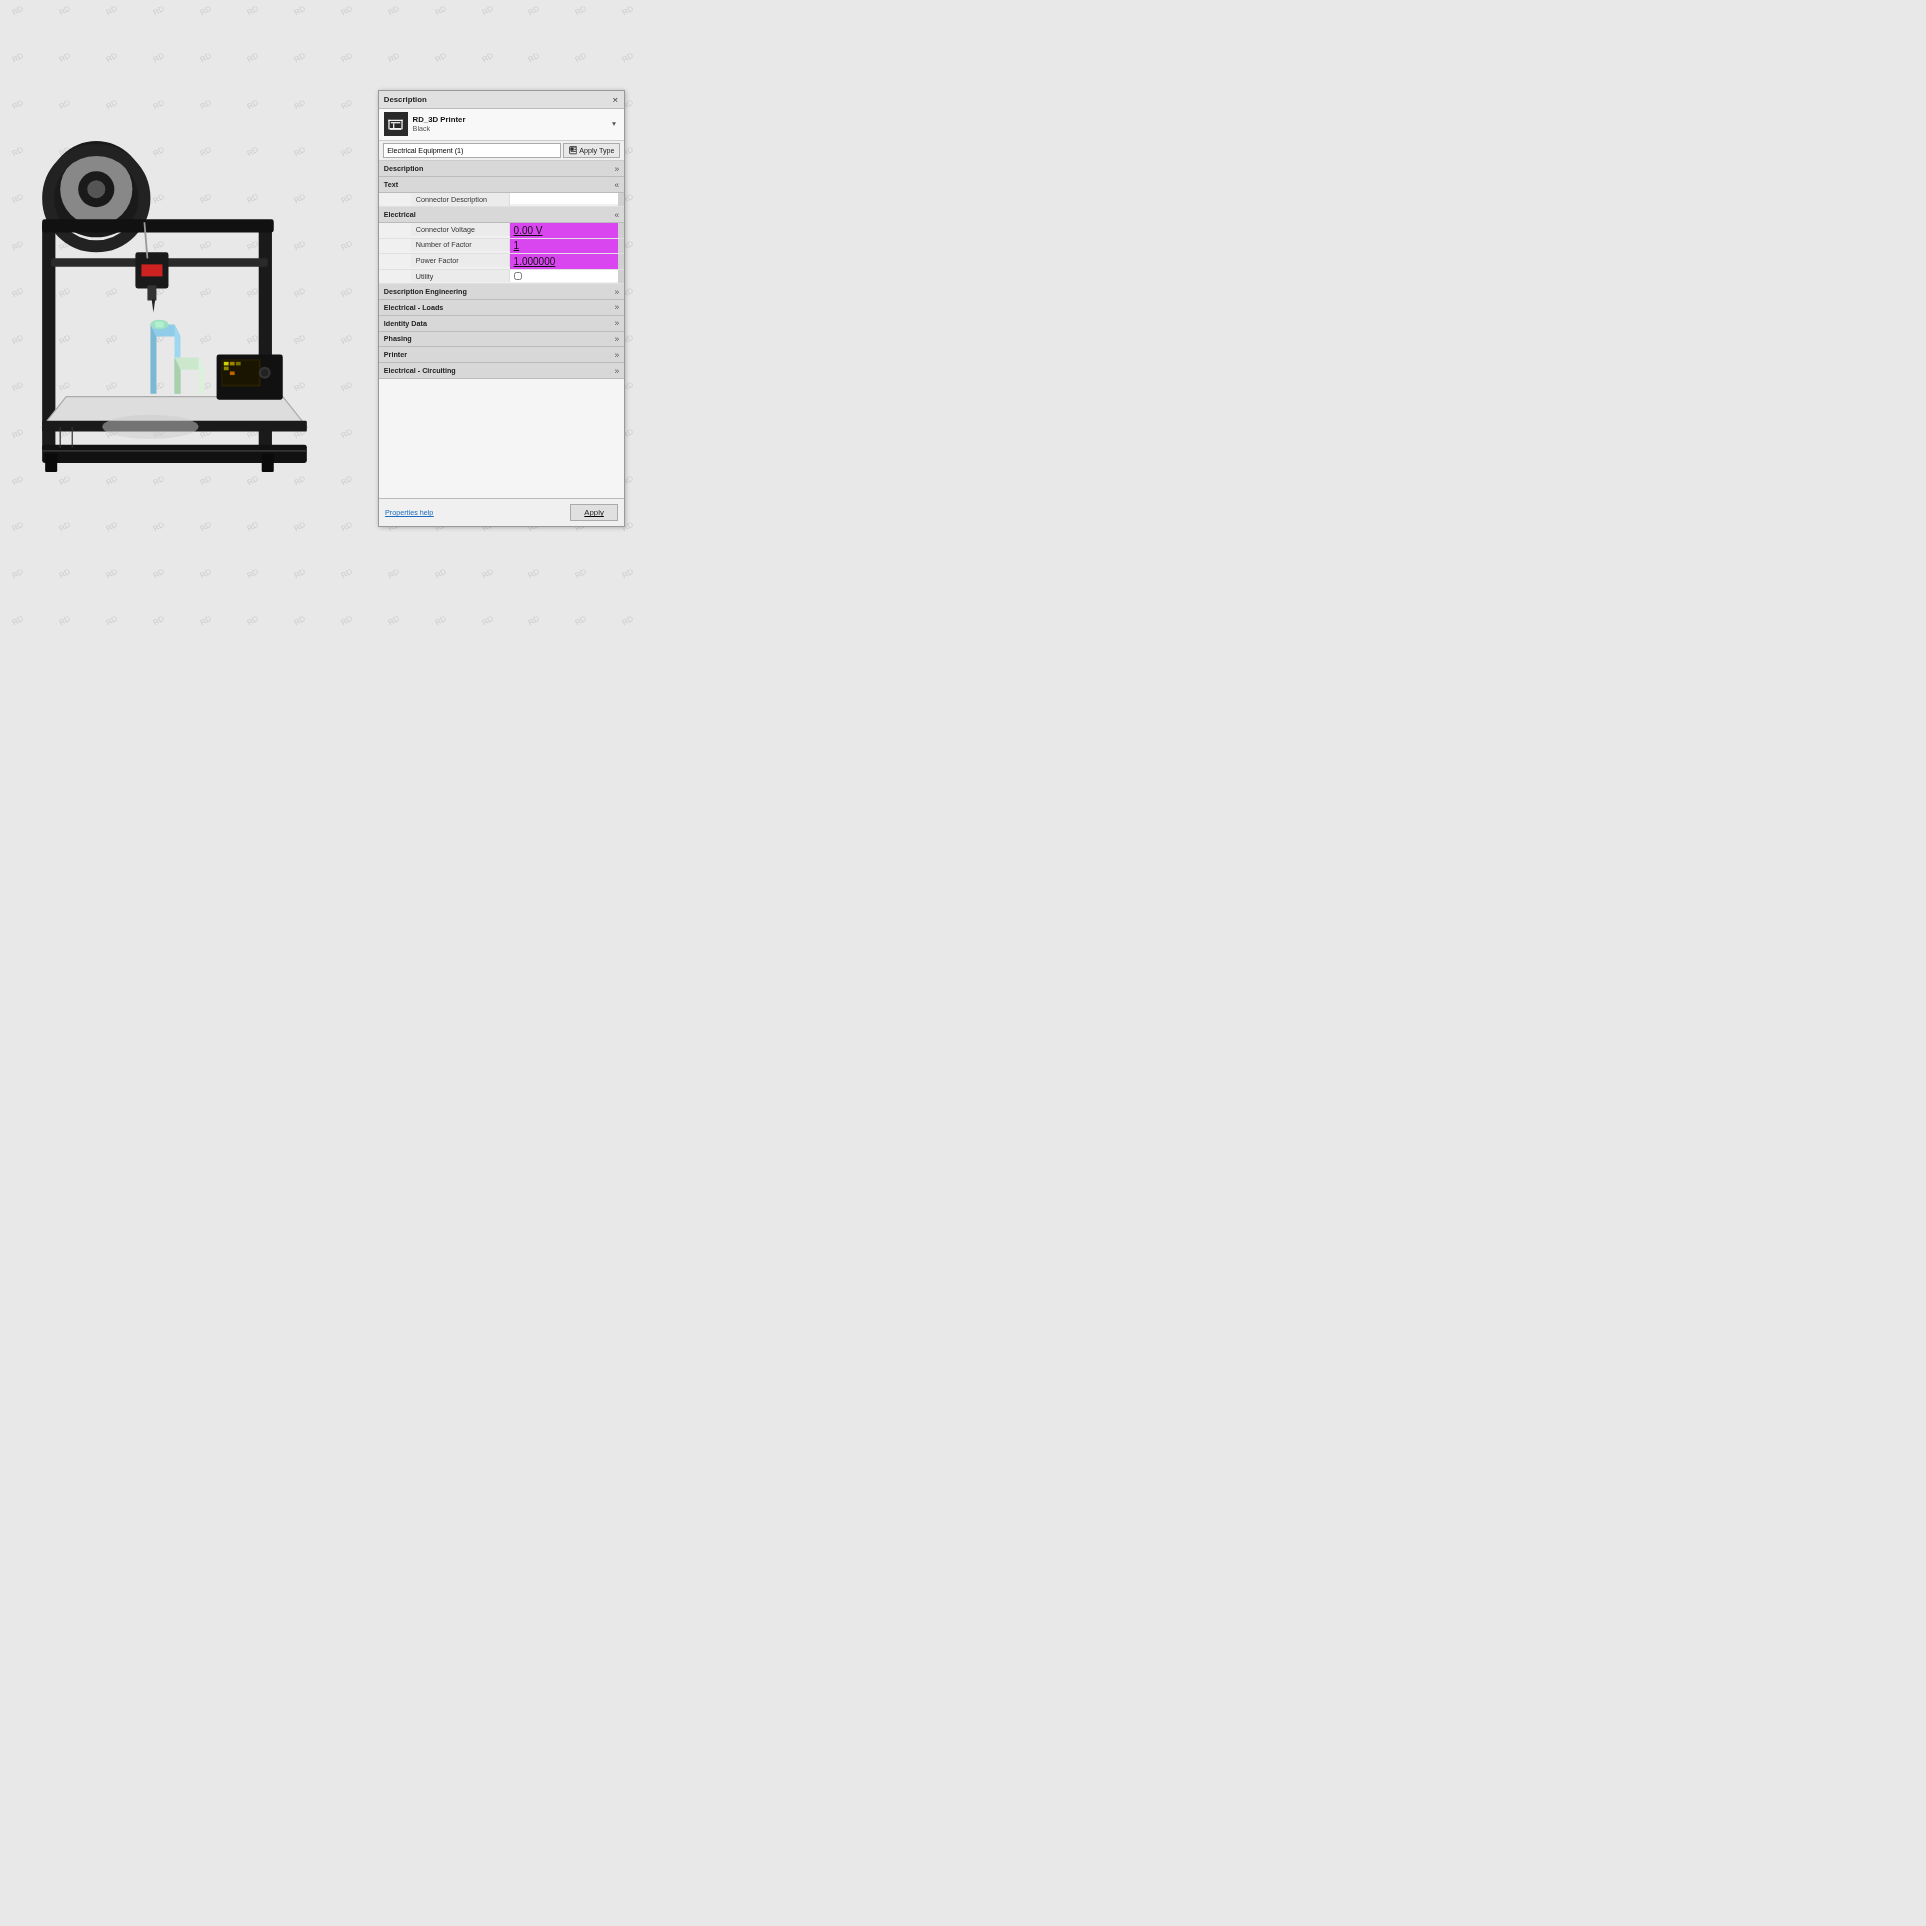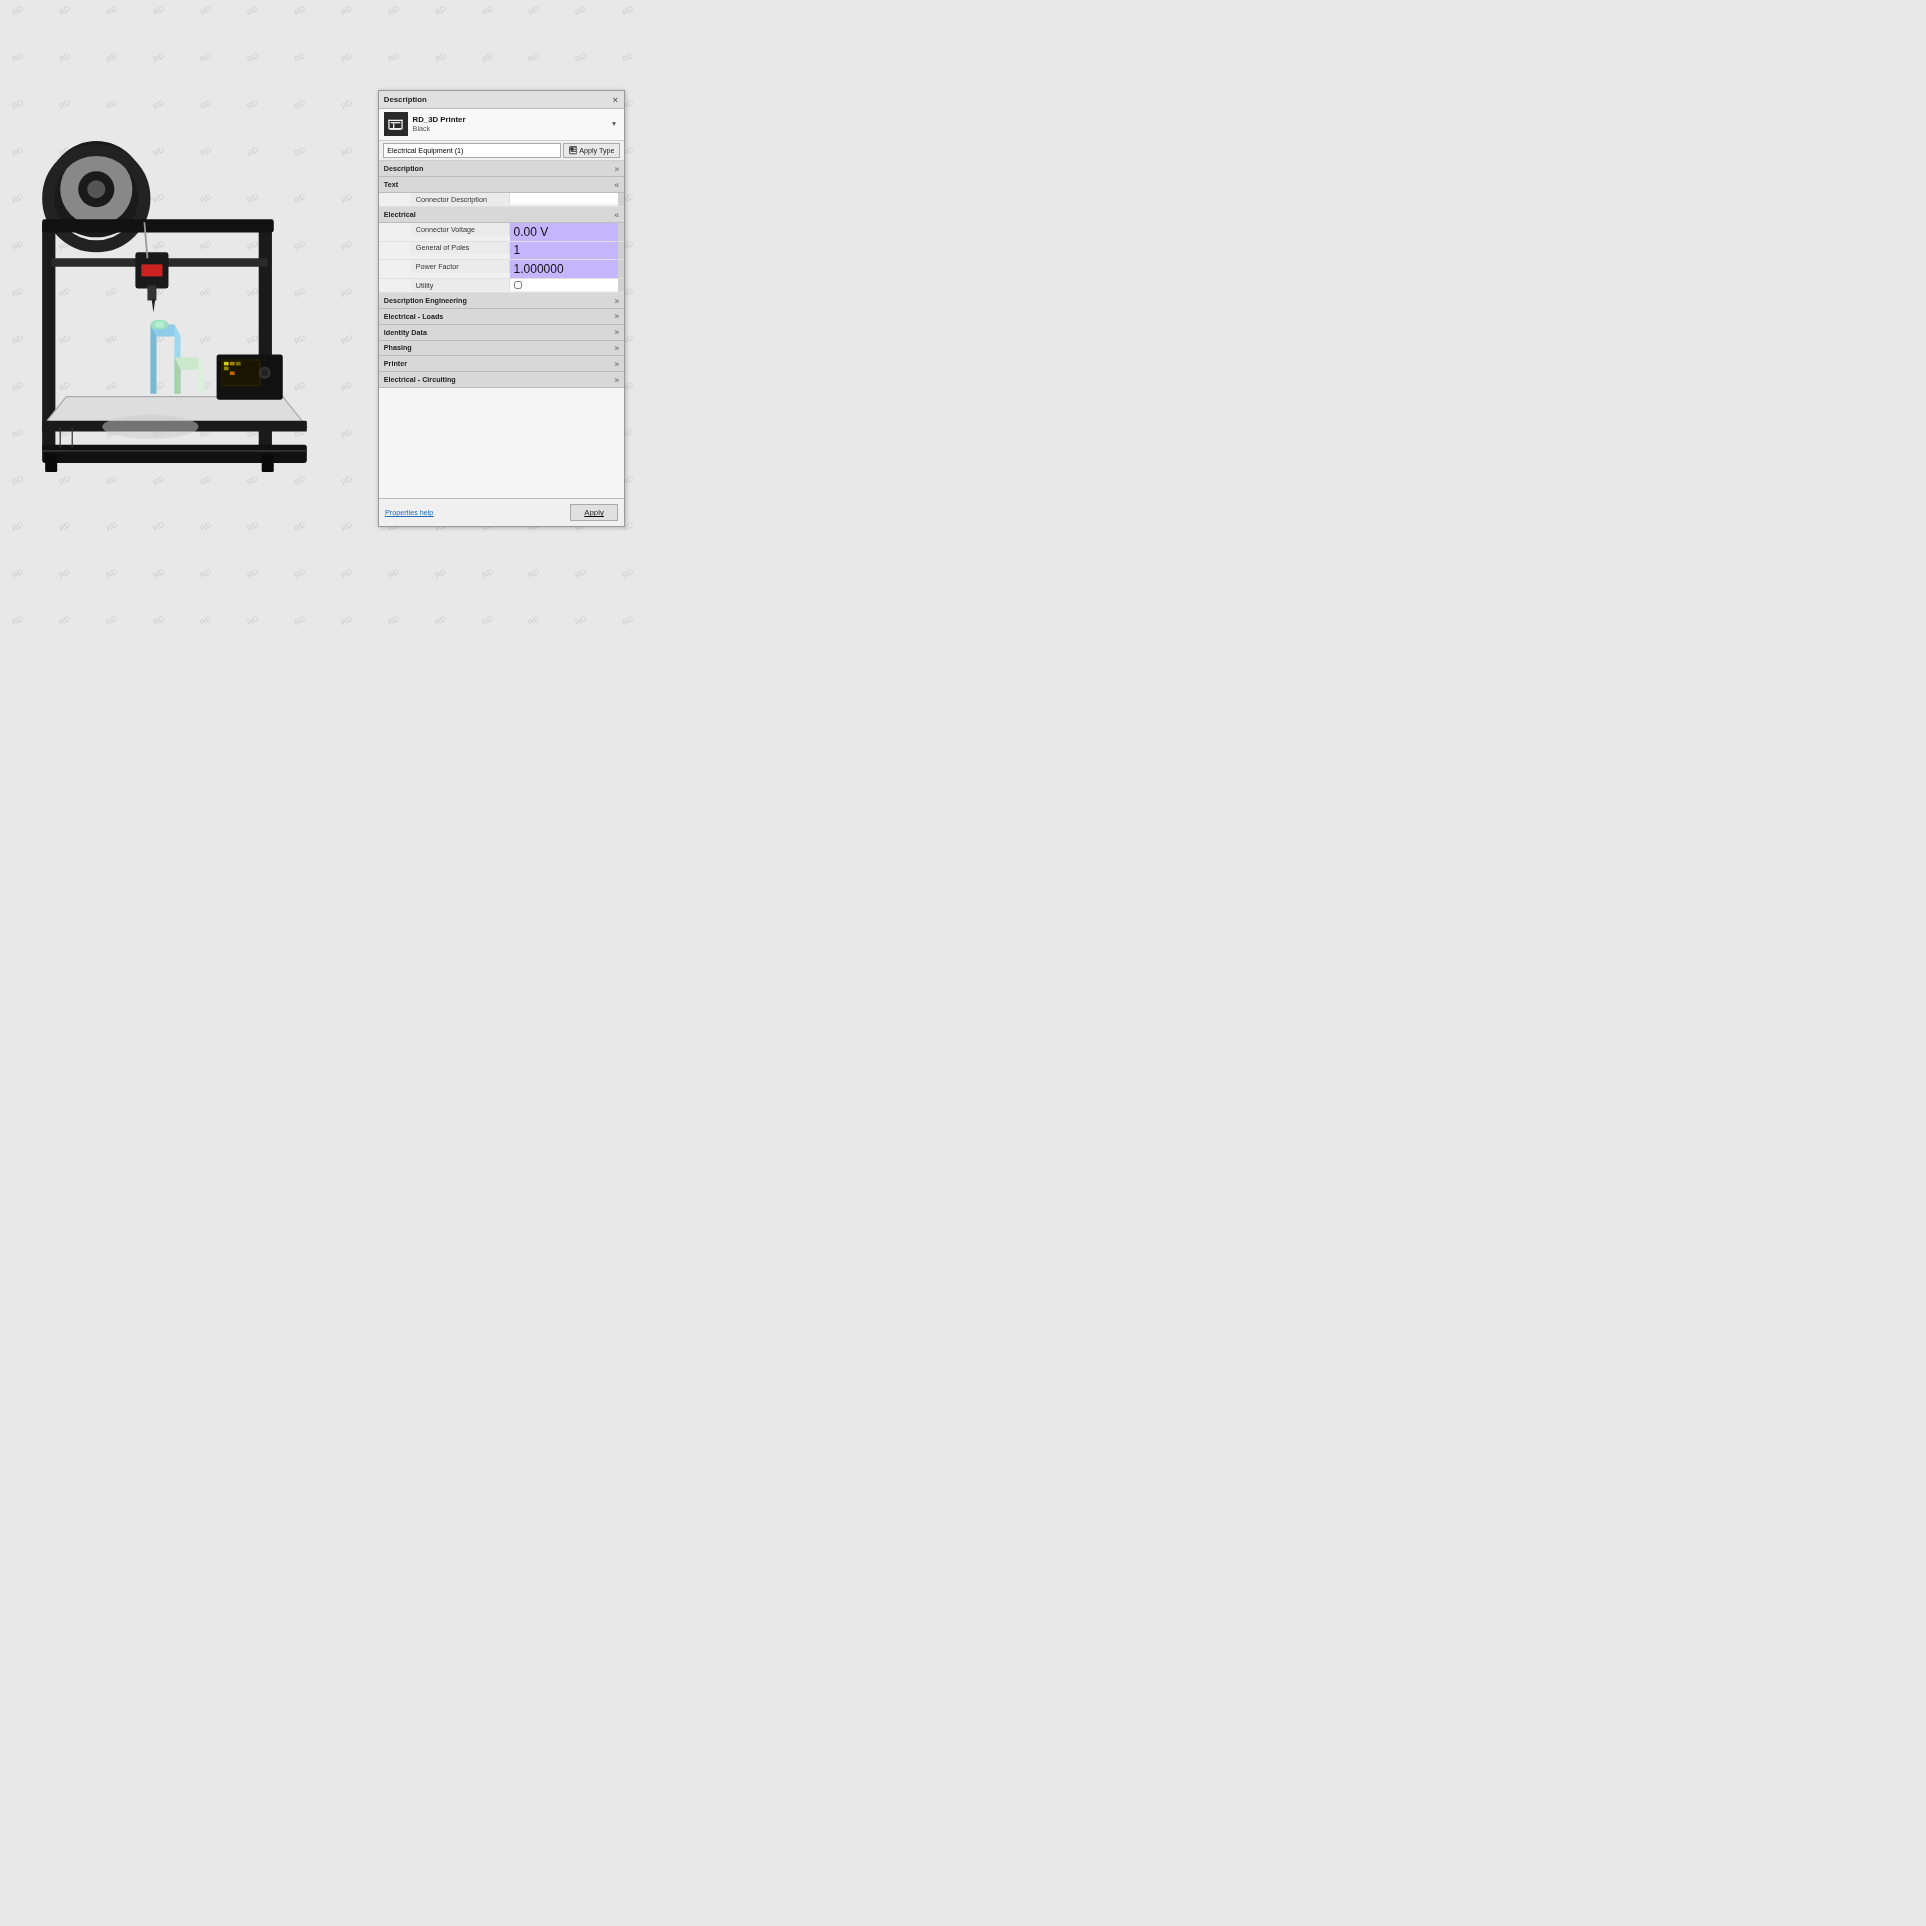--- a/index.html
+++ b/index.html
@@ -202,23 +202,24 @@
       font-size: 7.2px;
       color: #333;
       background: #ebebeb;
       border-right: 0.6px solid #ddd;
       flex-shrink: 0;
     }
 
     .prop-value {
       flex: 1;
       padding: 1.8px 3.6px;
-      font-size: 12px;
+      font-size: 10px;
       color: #111;
-      background: #c4b5fd;
+      background: #d946ef;
+      text-decoration: underline;
     }
 
     .prop-value-input {
       flex: 1;
       padding: 1.2px 3.6px;
       font-size: 7.2px;
       color: #111;
       background: white;
       border: none;
       outline: none;
@@ -622,21 +623,21 @@
       <span class="section-toggle">«</span>
     </div>
 
     <div class="prop-row">
       <div class="prop-label">Connector Voltage</div>
       <div class="prop-value">0.00 V</div>
       <div class="prop-end-bar"></div>
     </div>
 
     <div class="prop-row">
-      <div class="prop-label">General of Poles</div>
+      <div class="prop-label">Number of Factor</div>
       <div class="prop-value">1</div>
       <div class="prop-end-bar"></div>
     </div>
 
     <div class="prop-row">
       <div class="prop-label">Power Factor</div>
       <div class="prop-value">1.000000</div>
       <div class="prop-end-bar"></div>
     </div>
 

